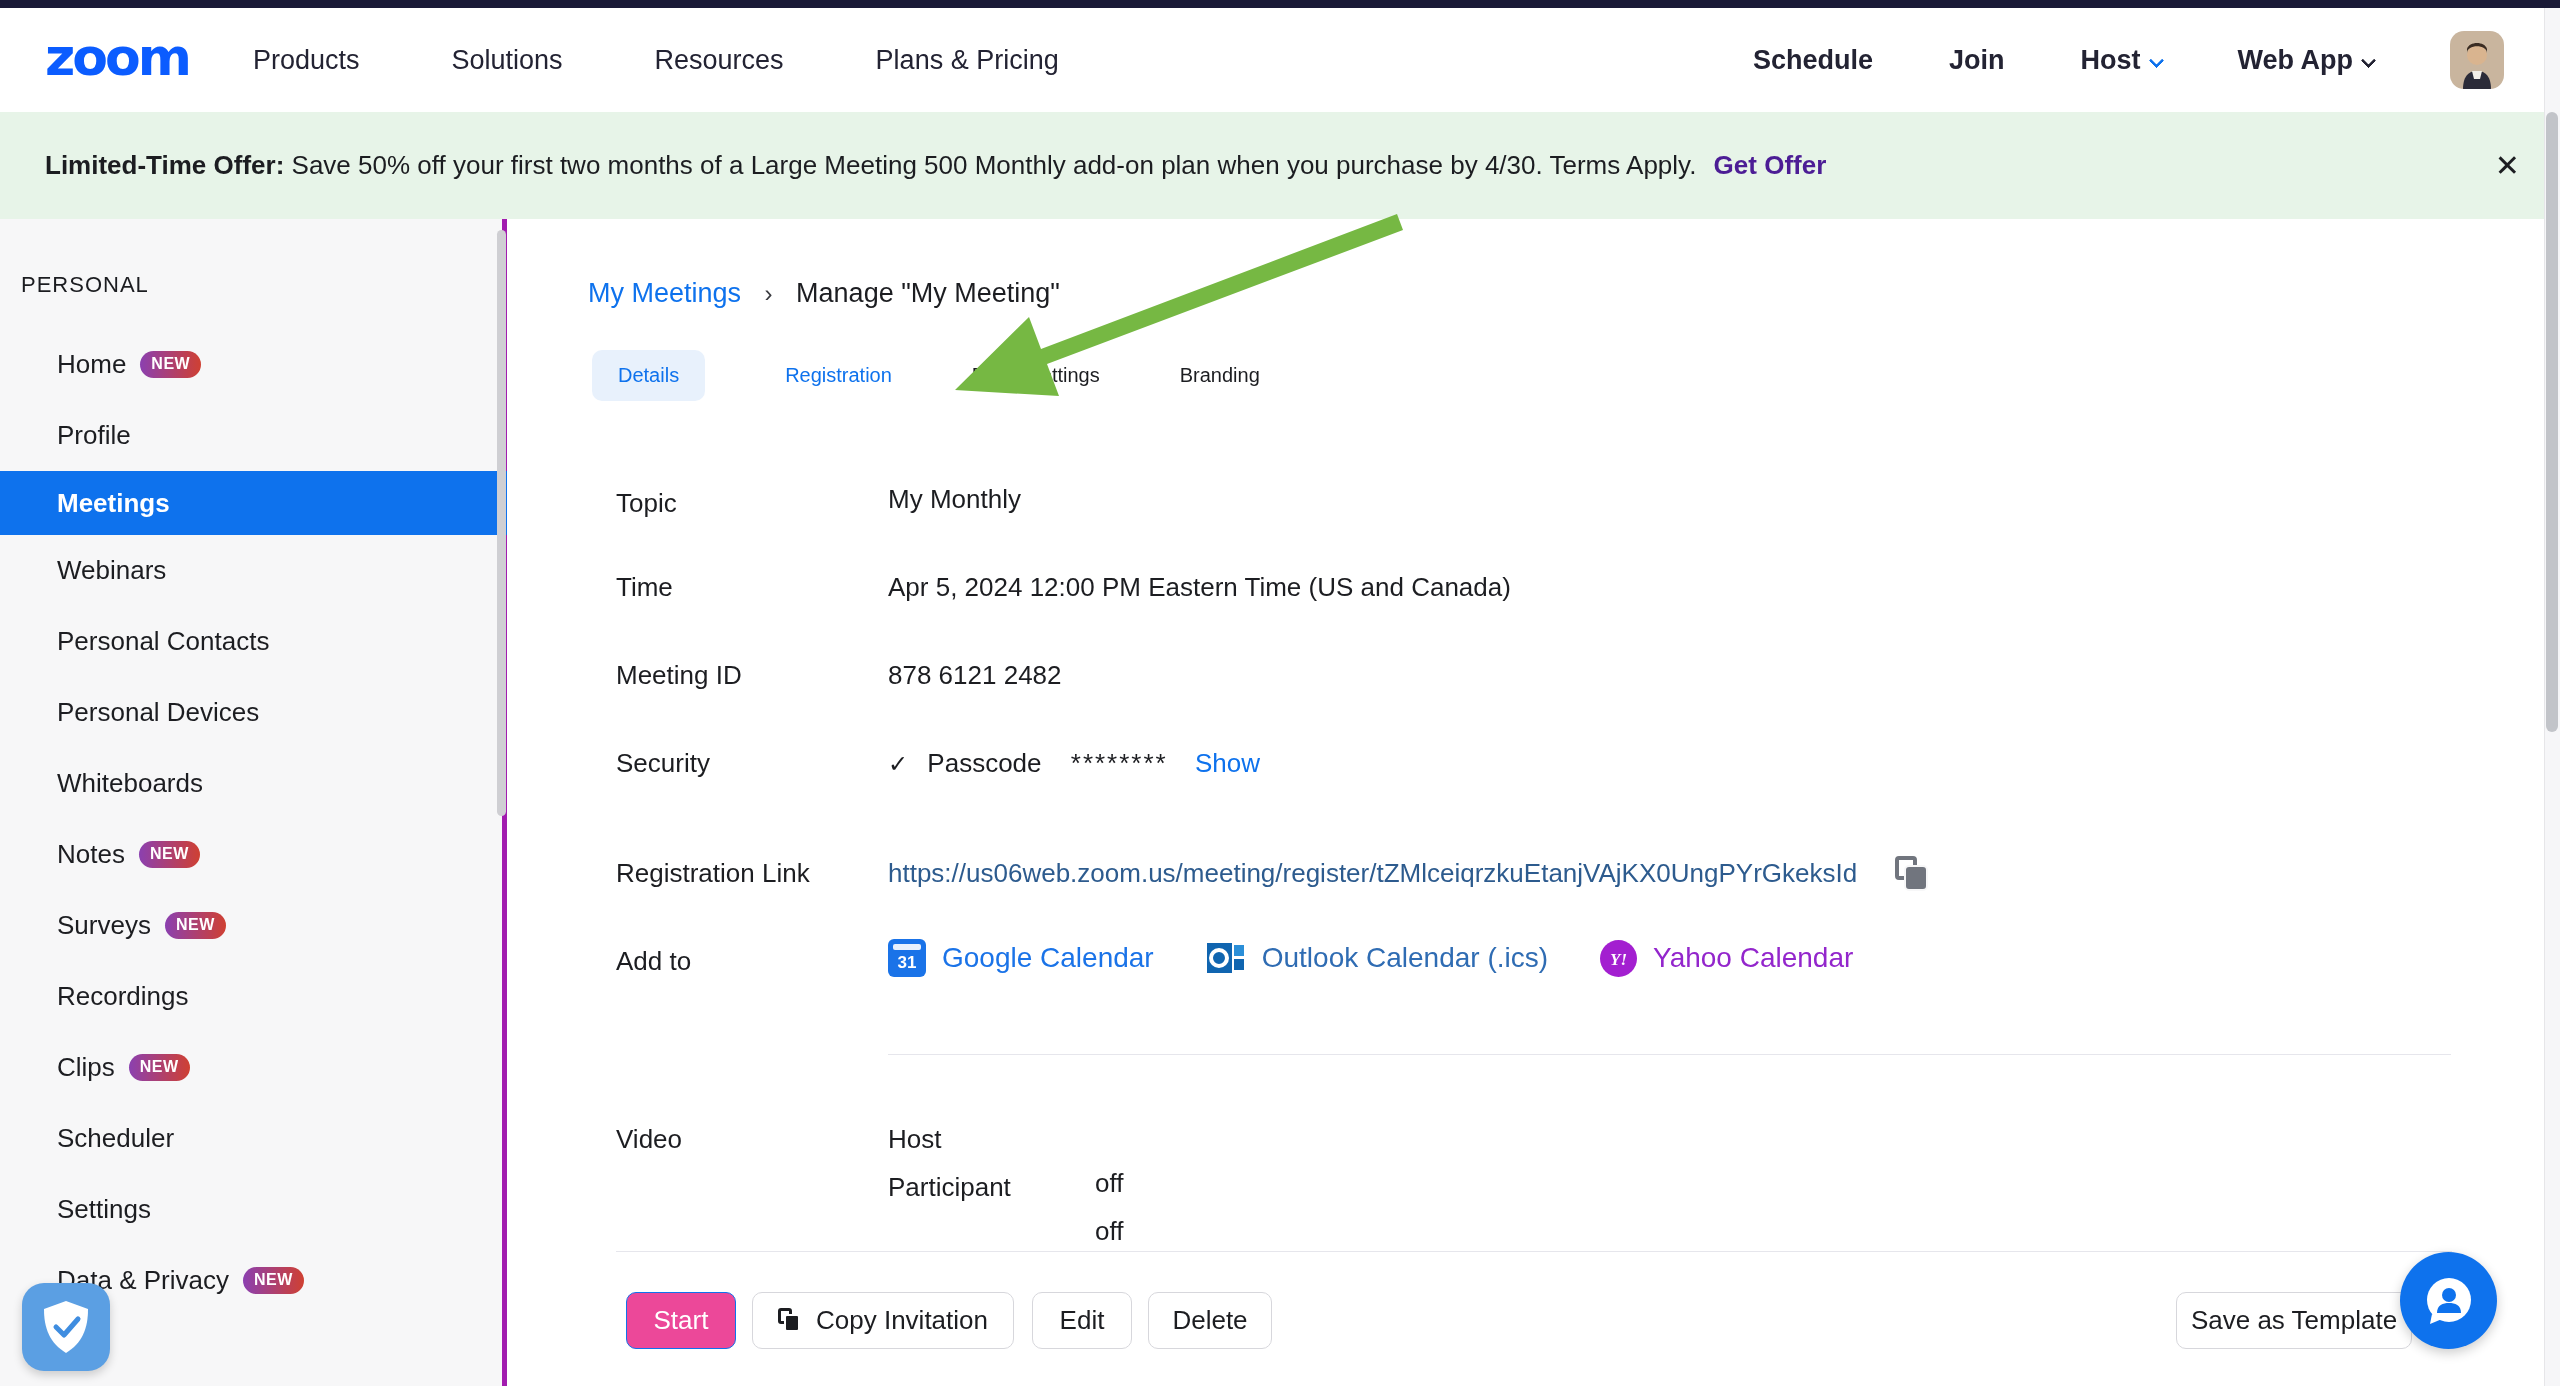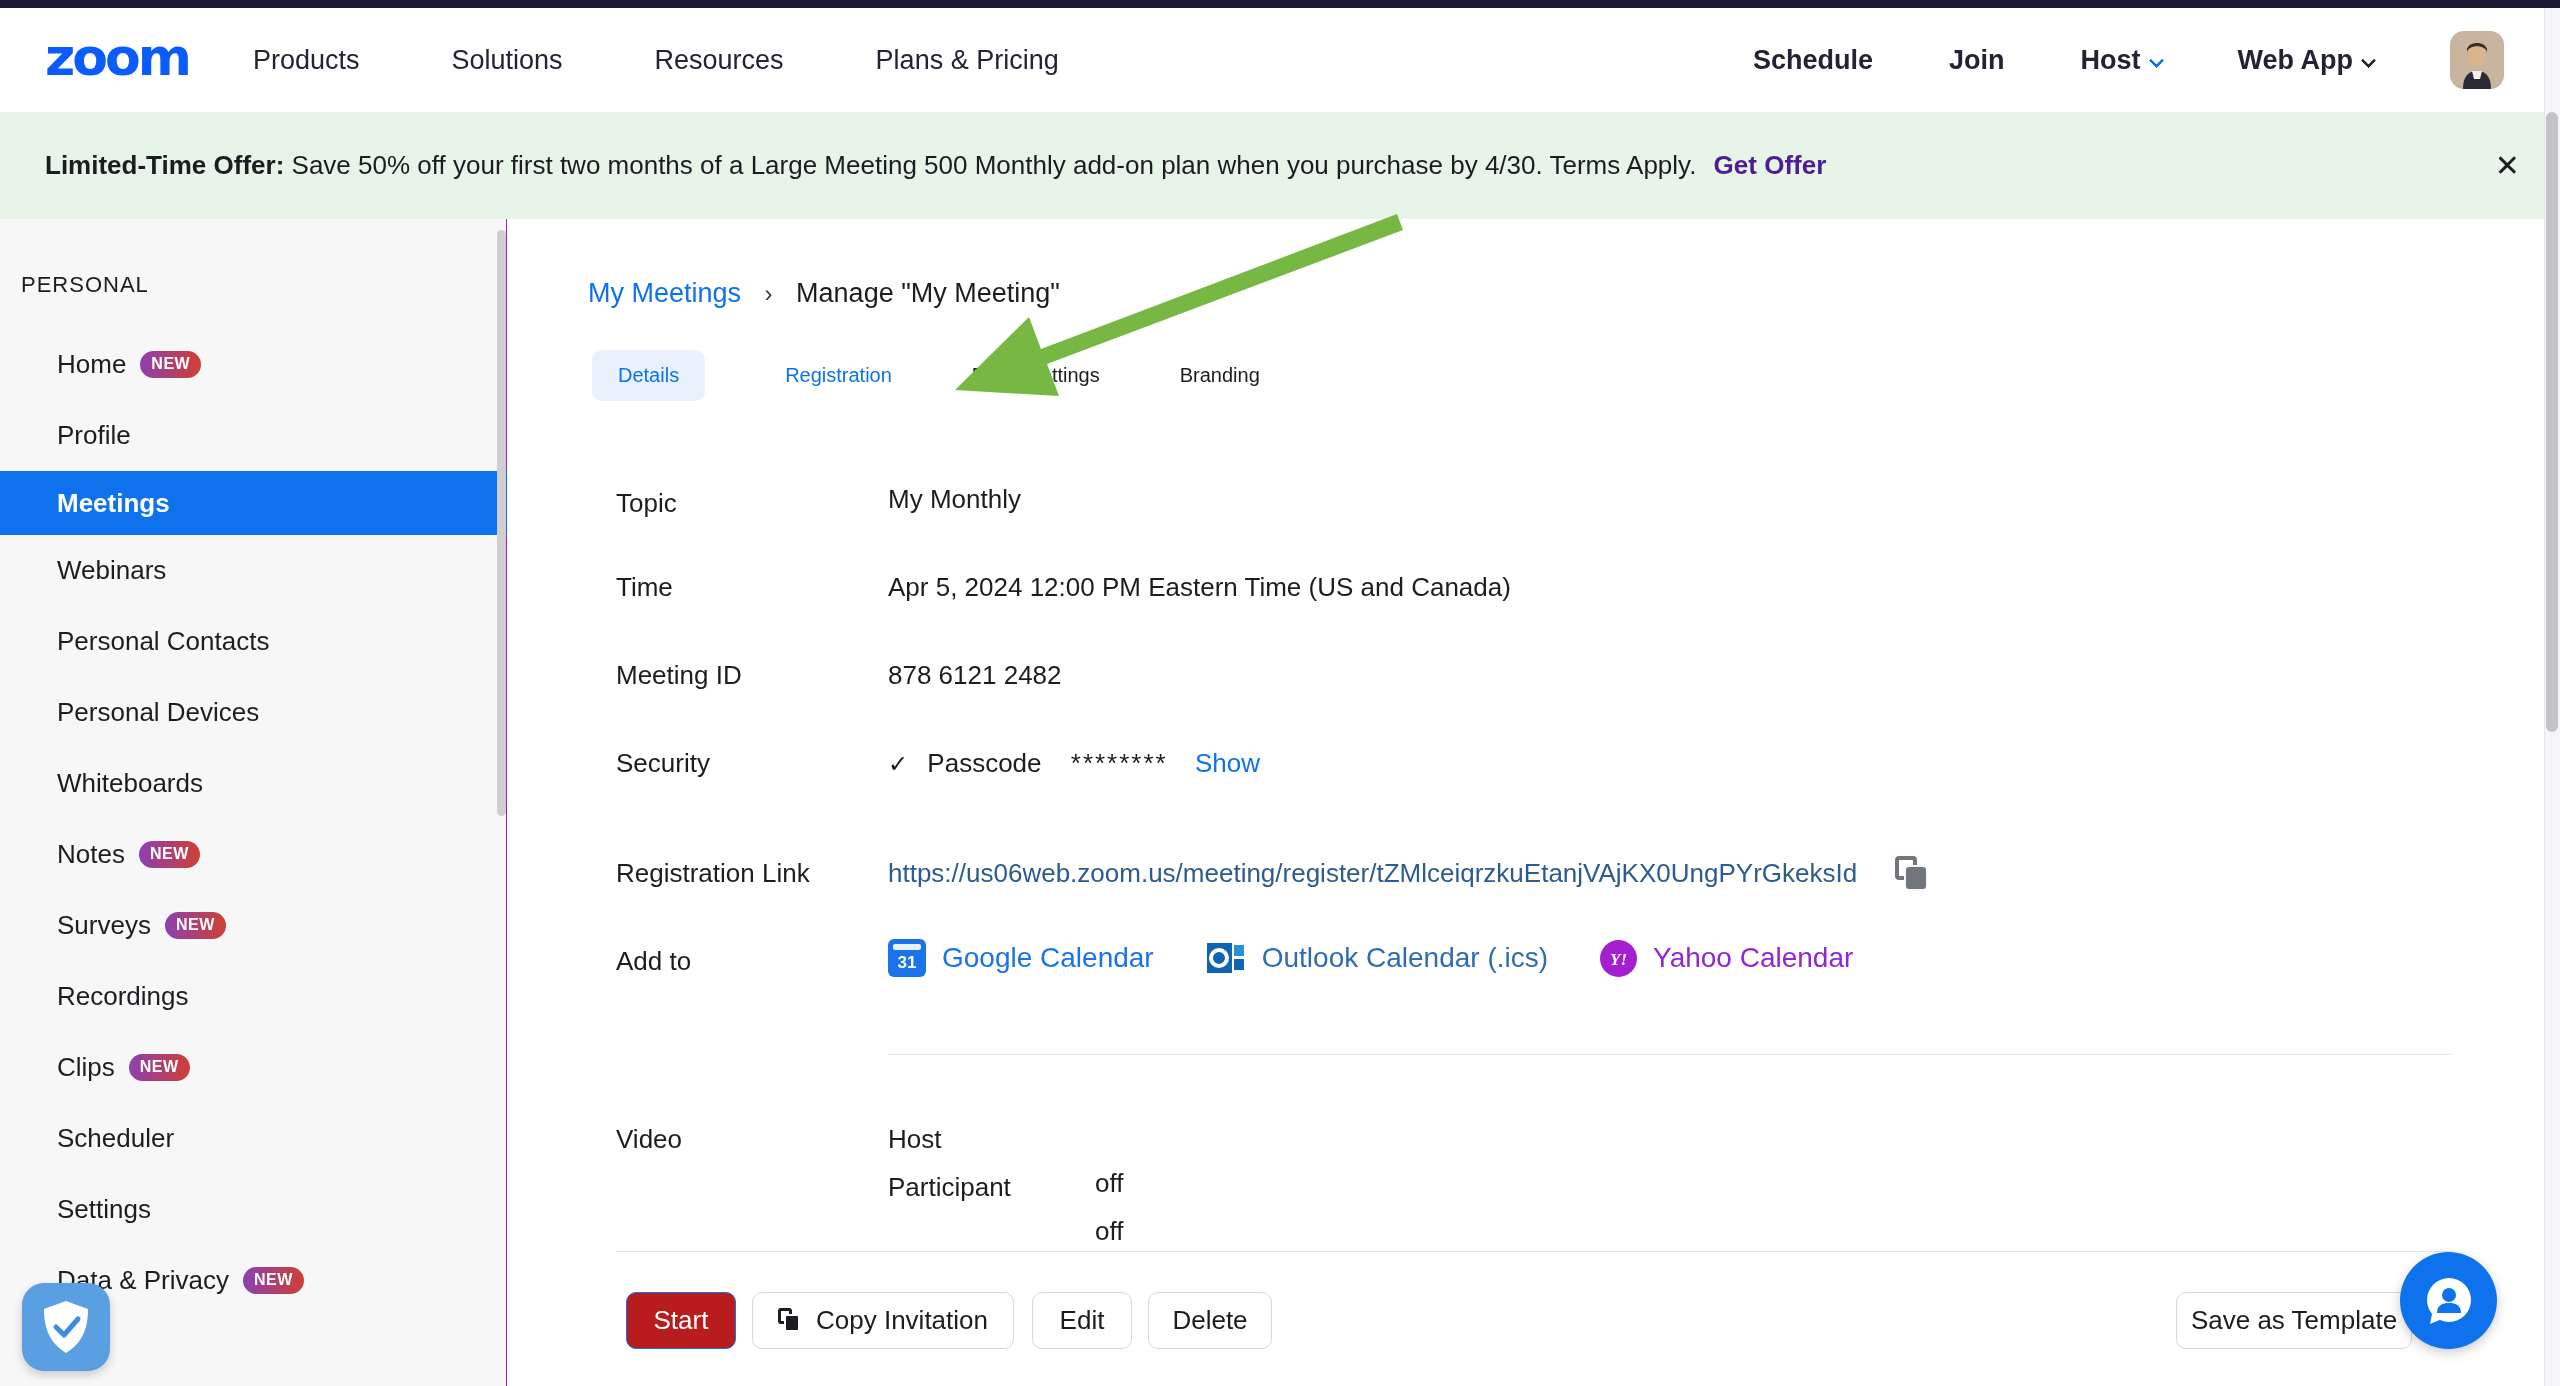--- a/index.html
+++ b/index.html
@@ -21,21 +21,21 @@
   .chev.blue { border-color:#0e72ed; }
   .avatar { width:54px; height:58px; border-radius:14px; overflow:hidden; cursor:pointer; flex:0 0 auto; }
 
   
   .banner { position:absolute; left:0; top:112px; width:2560px; height:107px; background:#e7f4e8; display:flex; align-items:center; padding-left:45px; font-size:26px; color:#1c1d21; z-index:10; }
   .banner b { font-weight:700; }
   .banner .offer-link { color:#4c1d95; font-weight:600; margin-left:10px; cursor:pointer; }
   .banner-close { position:absolute; right:40px; top:50%; transform:translateY(-50%); font-size:30px; font-weight:700; color:#1c1d21; cursor:pointer; line-height:1; }
 
   
-  .sidebar { position:absolute; left:0; top:219px; width:507px; height:1167px; background:#f7f7f8; border-right:1px solid #a21caf; z-index:5; }
+  .sidebar { position:absolute; left:0; top:219px; width:507px; height:1167px; background:#f7f7f8; border-right:5px solid #a21caf; z-index:5; }
   .sidebar-section { position:absolute; left:21px; top:53px; font-size:22px; letter-spacing:1px; color:#1b1c20; }
   .side-list { position:absolute; left:0; top:110px; width:507px; list-style:none; }
   .side-item { height:71px; display:flex; align-items:center; padding-left:57px; font-size:26px; color:#1c1d21; cursor:pointer; white-space:nowrap; }
   .side-item.active { background:#0e72ed; color:#ffffff; font-weight:700; height:64px; }
   .new-badge { margin-left:14px; padding:4px 11px 5px; border-radius:999px; font-size:16px; font-weight:700; color:#ffffff; background:linear-gradient(90deg,#8b40b0,#cf4032); letter-spacing:.5px; }
   .side-scrollbar { position:absolute; left:497px; top:11px; width:9px; height:586px; background:#cfcfd3; border-radius:5px; cursor:pointer; }
 
   
   .shield-badge { position:absolute; left:22px; top:1283px; width:88px; height:88px; border-radius:22px; background:#5b9fe3; z-index:40; display:flex; align-items:center; justify-content:center; box-shadow:0 4px 10px rgba(0,0,0,.18); cursor:pointer; }
 
@@ -66,21 +66,21 @@
   .cal-label.google, .cal-label.outlook { color:#2f6cb3; }
   .cal-label.google { color:#1a73e8; }
   .cal-label.yahoo { color:#9326cc; }
 
   .divider { position:absolute; height:1px; background:#e6e6ec; }
 
   .video-name { position:absolute; left:888px; font-size:26px; color:#1c1d21; }
   .video-val { position:absolute; left:1095px; font-size:26px; color:#1c1d21;margin-top:44px; }
 
   .btn { position:absolute; top:1292px; height:57px; border-radius:10px; font-size:26px; display:flex; align-items:center; justify-content:center; cursor:pointer; background:#ffffff; border:1px solid #d7d7dc; color:#1c1d21; white-space:nowrap; }
-  .btn.primary { background:#b91c1c; border-color:#0e72ed; color:#ffffff; }
+  .btn.primary { background:#ec4899; border-color:#0e72ed; color:#ffffff; }
   .copy-mini { position:relative; width:24px; height:26px; margin-right:14px; }
   .copy-mini .b { position:absolute; left:0; top:0; width:14px; height:16px; border:3px solid #1c1d21; border-radius:3px; }
   .copy-mini .f { position:absolute; left:6px; top:6px; width:16px; height:18px; background:#1c1d21; border-radius:3px; border:2px solid #ffffff; }
 
   .support-bubble { position:absolute; left:2400px; top:1252px; width:97px; height:97px; border-radius:50%; background:#0e72ed; z-index:45; display:flex; align-items:center; justify-content:center; cursor:pointer; box-shadow:0 4px 12px rgba(0,0,0,.2); }
 
   .arrow-overlay { position:absolute; left:0; top:0; width:2560px; height:1386px; z-index:50; pointer-events:none; }
 
   
   .page-scroll-track { position:absolute; right:0; top:8px; width:16px; height:1378px; background:#f6f6f8; border-left:1px solid #e6e6e9; z-index:60; }

